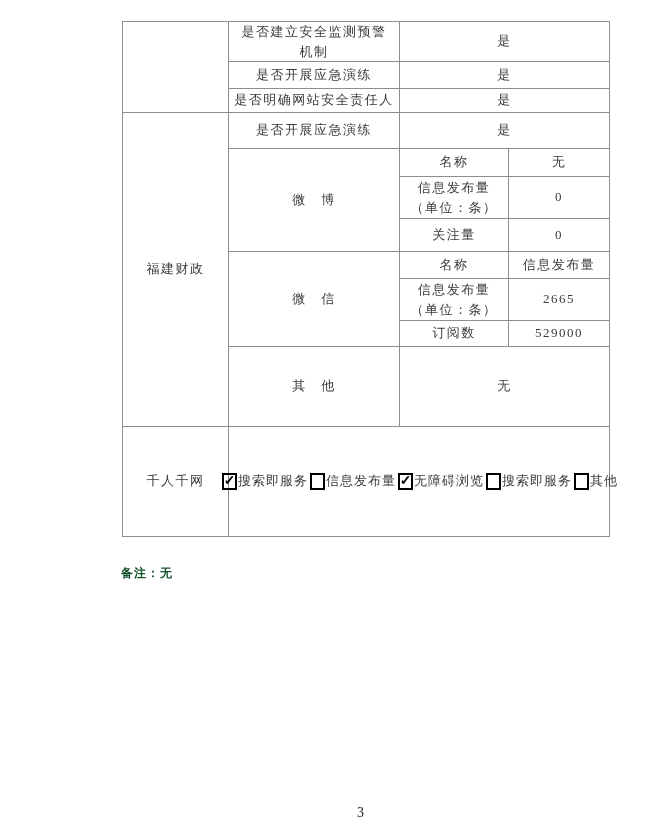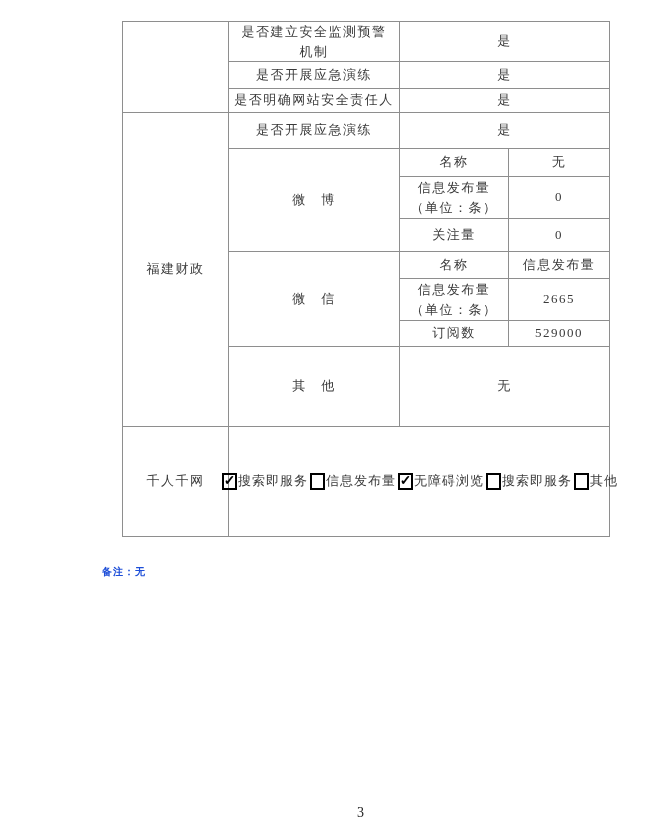--- a/index.html
+++ b/index.html
@@ -51,22 +51,22 @@
     display:inline-flex;flex:none;
     width:11px;height:11px;
     border:2px solid #000;
     margin:0 1px 0 2px;
     align-items:center;justify-content:center;
     font-size:14px;font-weight:bold;color:#000;
     line-height:1;letter-spacing:0;
     padding-bottom:2px;overflow:visible;
   }
   .note{
-    position:absolute;left:70px;top:565px;
-    font-size:10px;font-weight:bold;color:#1d4ed8;
+    position:absolute;left:89px;top:565px;
+    font-size:12px;font-weight:bold;color:#14532d;
     letter-spacing:1px;
   }
   .page-num{
     position:absolute;left:0;top:805px;width:100%;
     text-align:center;font-size:14px;color:#222;
   }
 </style>
 </head>
 <body>
 

